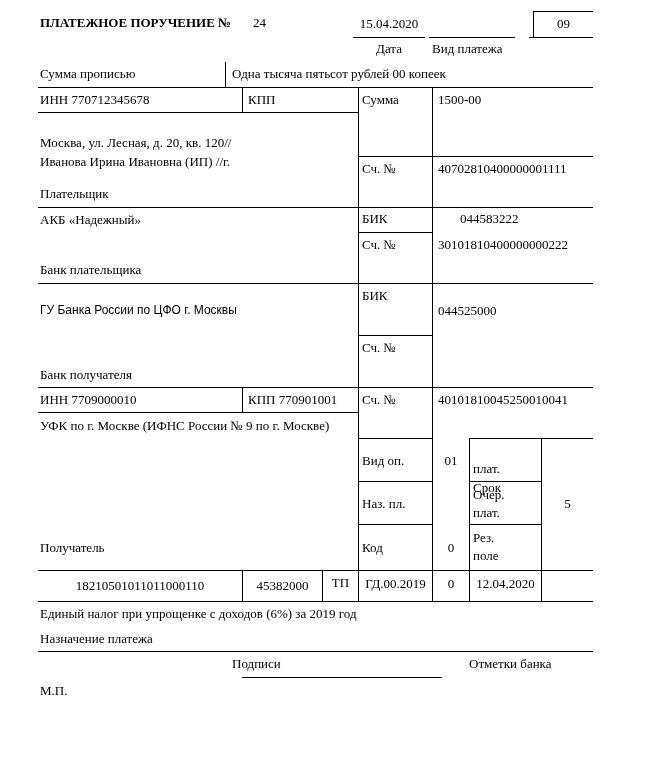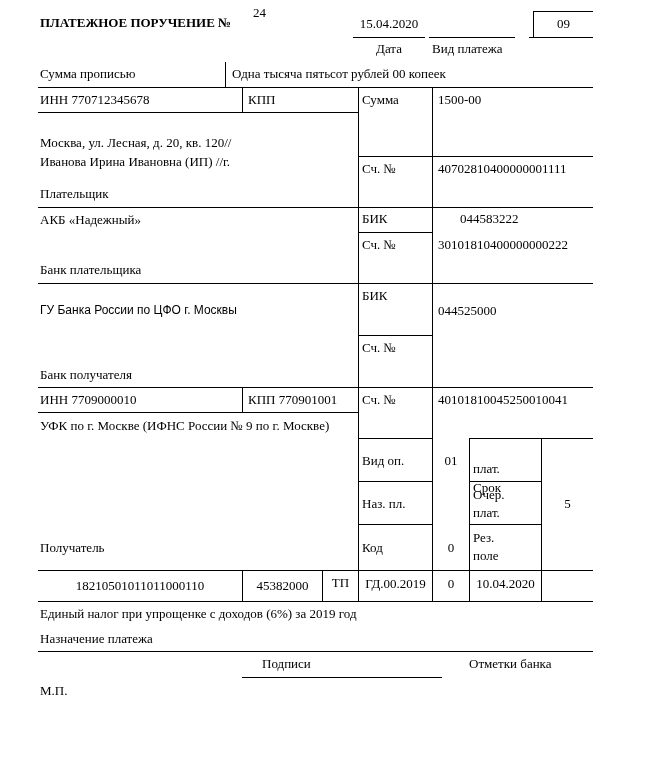--- a/index.html
+++ b/index.html
@@ -9,21 +9,21 @@
   .hl { position:absolute; height:0; border-top:1px solid #000; }
   .vl { position:absolute; width:0; border-left:1px solid #000; }
   .sans { font-family:"Liberation Sans", "DejaVu Sans", sans-serif; font-size:12px; }
   .title { font-weight:bold; font-size:13px; }
   .c { text-align:center; }
 </style>
 </head>
 <body>
 
 <div class="t title" style="left:40px; top:15px;">ПЛАТЕЖНОЕ ПОРУЧЕНИЕ №</div>
-<div class="t" style="left:253px; top:5px;">24</div>
+<div class="t" style="left:253px; top:15px;">24</div>
 
 <div class="t c" style="left:353px; top:16px; width:72px;">15.04.2020</div>
 <div class="hl" style="left:353px; top:37px; width:72px;"></div>
 <div class="t c" style="left:353px; top:41px; width:72px;">Дата</div>
 
 <div class="t c" style="left:429px; top:16px; width:86px;"></div>
 <div class="hl" style="left:429px; top:37px; width:86px;"></div>
 <div class="t" style="left:432px; top:41px;">Вид платежа</div>
 
 <div class="hl" style="left:529px; top:37px; width:64px;"></div>
@@ -107,24 +107,24 @@
 <div class="t" style="left:473px; top:548px;">поле</div>
 
 <div class="hl" style="left:38px; top:570px; width:555px;"></div>
 <div class="vl" style="left:242px; top:570px; height:31px;"></div>
 <div class="vl" style="left:322px; top:570px; height:31px;"></div>
 <div class="t c" style="left:38px; top:578px; width:204px;">18210501011011000110</div>
 <div class="t c" style="left:243px; top:578px; width:79px;">45382000</div>
 <div class="t c" style="left:323px; top:575px; width:35px;">ТП</div>
 <div class="t c" style="left:359px; top:576px; width:73px;">ГД.00.2019</div>
 <div class="t c" style="left:433px; top:576px; width:36px;">0</div>
-<div class="t c" style="left:470px; top:576px; width:71px;">10.04.2020</div>
+<div class="t c" style="left:470px; top:576px; width:71px;">12.04.2020</div>
 <div class="t c" style="left:542px; top:576px; width:51px;"></div>
 <div class="hl" style="left:38px; top:601px; width:555px;"></div>
 
 <div class="t" style="left:40px; top:606px;">Единый налог при упрощенке с доходов (6%) за 2019 год</div>
 <div class="t" style="left:40px; top:631px;">Назначение платежа</div>
 <div class="hl" style="left:38px; top:651px; width:555px;"></div>
 
-<div class="t" style="left:262px; top:656px;text-align:right;">Подписи</div>
+<div class="t" style="left:232px; top:656px;text-align:right;">Подписи</div>
 <div class="hl" style="left:242px; top:677px; width:200px;"></div>
 <div class="t" style="left:469px; top:656px;">Отметки банка</div>
 <div class="t" style="left:40px; top:683px;">М.П.</div>
 
 </body></html>

